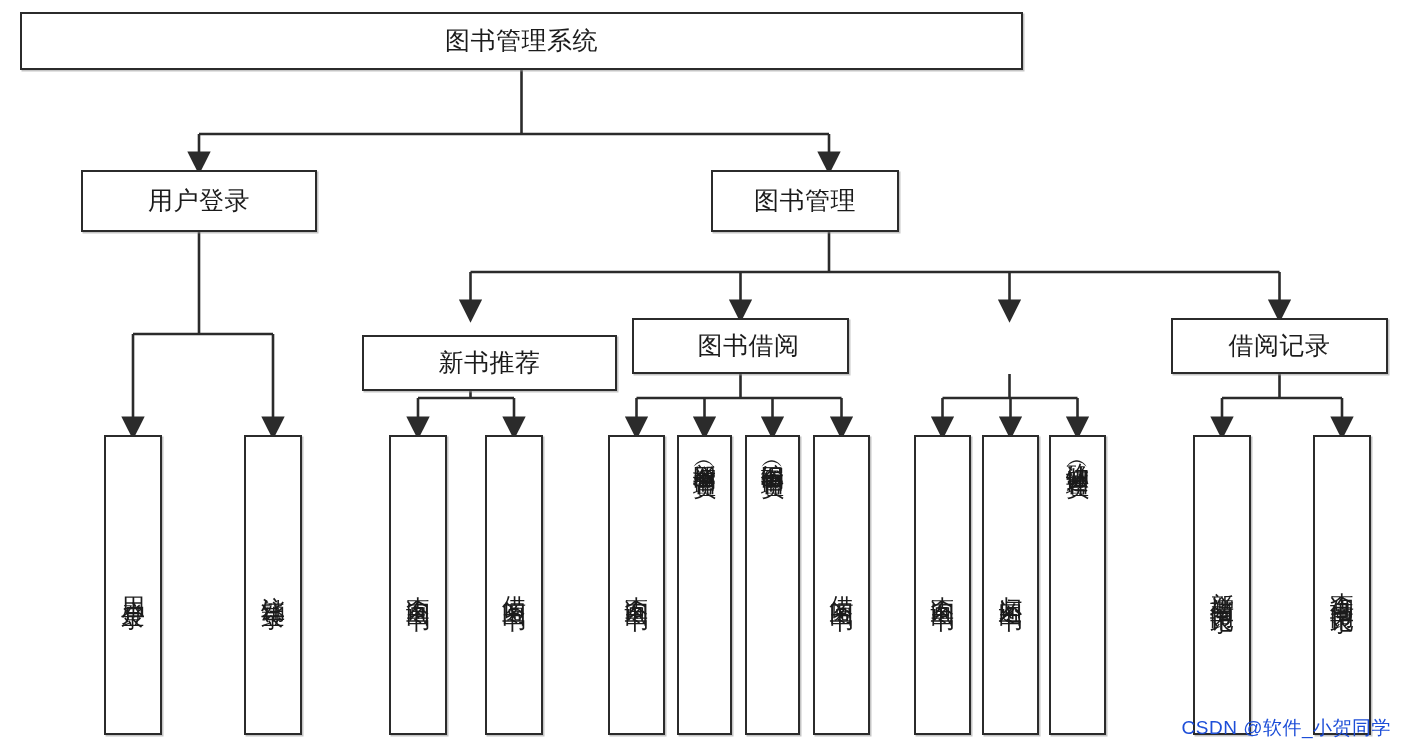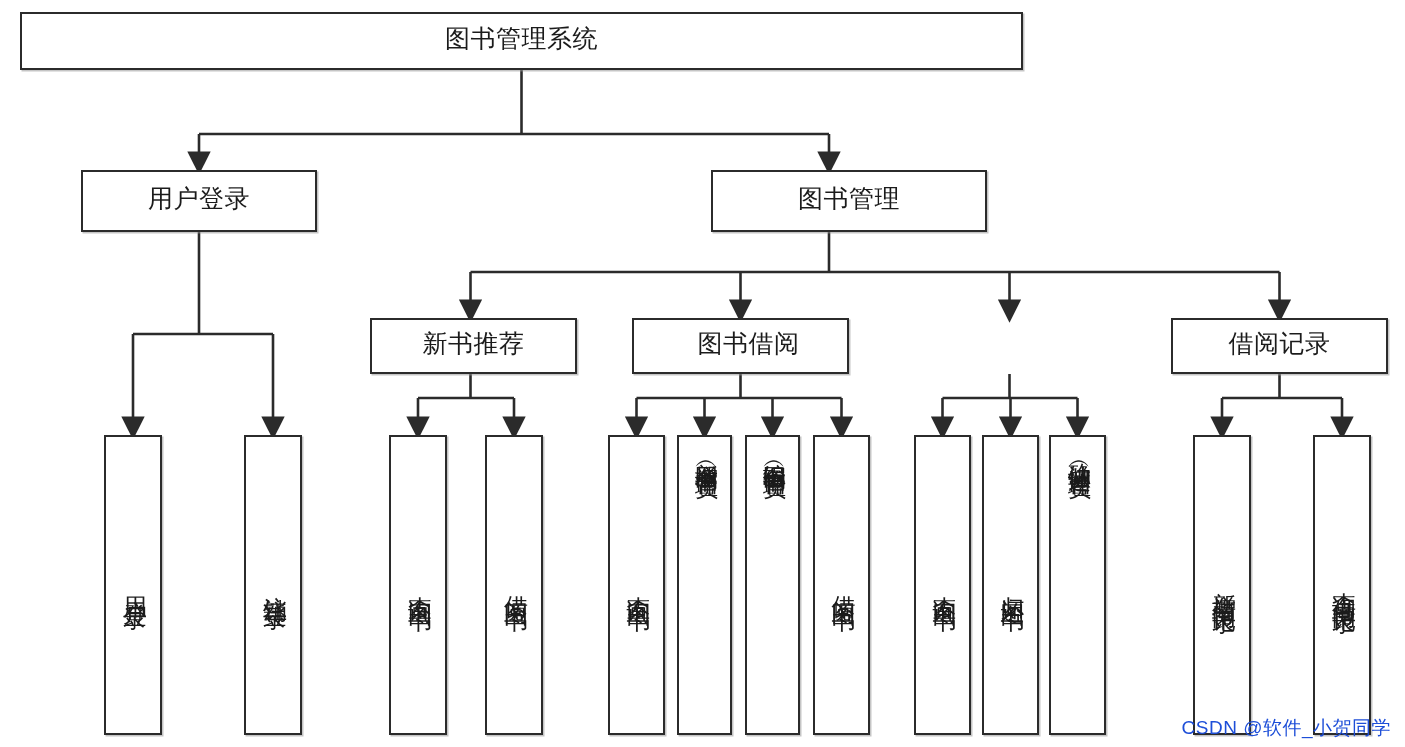--- a/index.html
+++ b/index.html
@@ -27,21 +27,20 @@
   .node {
     position: absolute;
     box-sizing: border-box;
     border: 2px solid #2b2b2b;
     background: #ffffff;
     color: #1b1b1b;
     display: flex;
     align-items: center;
     justify-content: center;
     box-shadow: 1.5px 1.5px 0 rgba(150,150,150,0.55);
-    font-family: Liberation Mono, monospace;
   }
   .node .lbl {
     display: block;
     white-space: nowrap;
     line-height: 1.18;
     letter-spacing: 0.5px;
   }
   .node.horiz .lbl {
     font-size: 25px;
   }
@@ -125,25 +124,25 @@
       </g>
   </svg>
 
   <div class="node root" id="n-root" style="left: 20px; top: 12px; width: 1003px; height: 58px;">
     <span class="lbl">图书管理系统</span>
   </div>
 
   <div class="node horiz" id="n-user-login" style="left: 81px; top: 170px; width: 236px; height: 62px;">
     <span class="lbl">用户登录</span>
   </div>
-  <div class="node horiz" id="n-book-manage" style="left: 711px; top: 170px; width: 276px; height: 62px;">
+  <div class="node horiz" id="n-book-manage" style="left: 711px; top: 170px; width: 188px; height: 62px;">
     <span class="lbl">图书管理</span>
   </div>
 
-  <div class="node horiz" id="n-new-book-rec" style="left: 362px; top: 318px; width: 207px; height: 56px; margin-left: 8px;">
+  <div class="node horiz" id="n-new-book-rec" style="left: 362px; top: 335px; width: 255px; height: 56px;">
     <span class="lbl">新书推荐</span>
   </div>
   <div class="node horiz" id="n-book-borrow" style="left: 632px; top: 318px; width: 217px; height: 56px; padding-left: 16px;">
     <span class="lbl">图书借阅</span>
   </div>
   <div class="node horiz" id="n-borrow-record" style="left: 1171px; top: 318px; width: 217px; height: 56px;">
     <span class="lbl">借阅记录</span>
   </div>
 
   <div class="node vert centered" id="n-leaf-user-login" style="left: 104px; top: 435px; width: 58px; height: 300px;">

